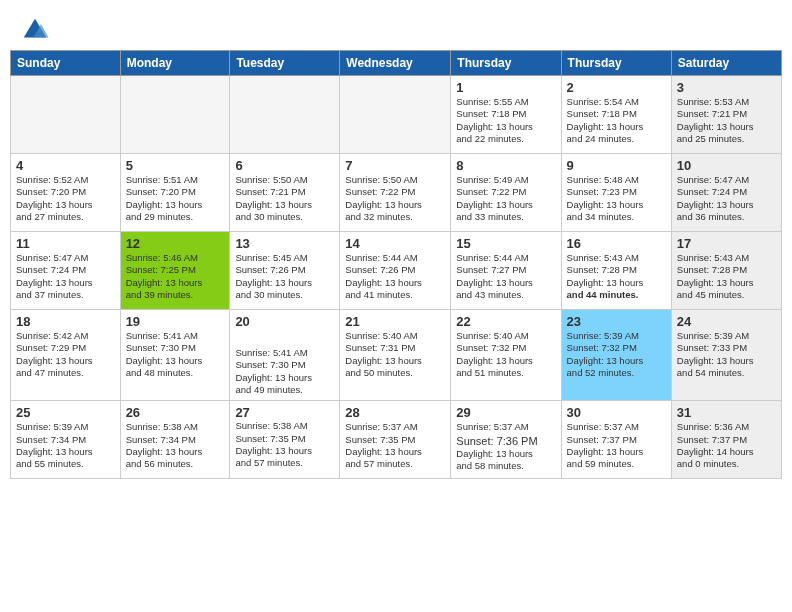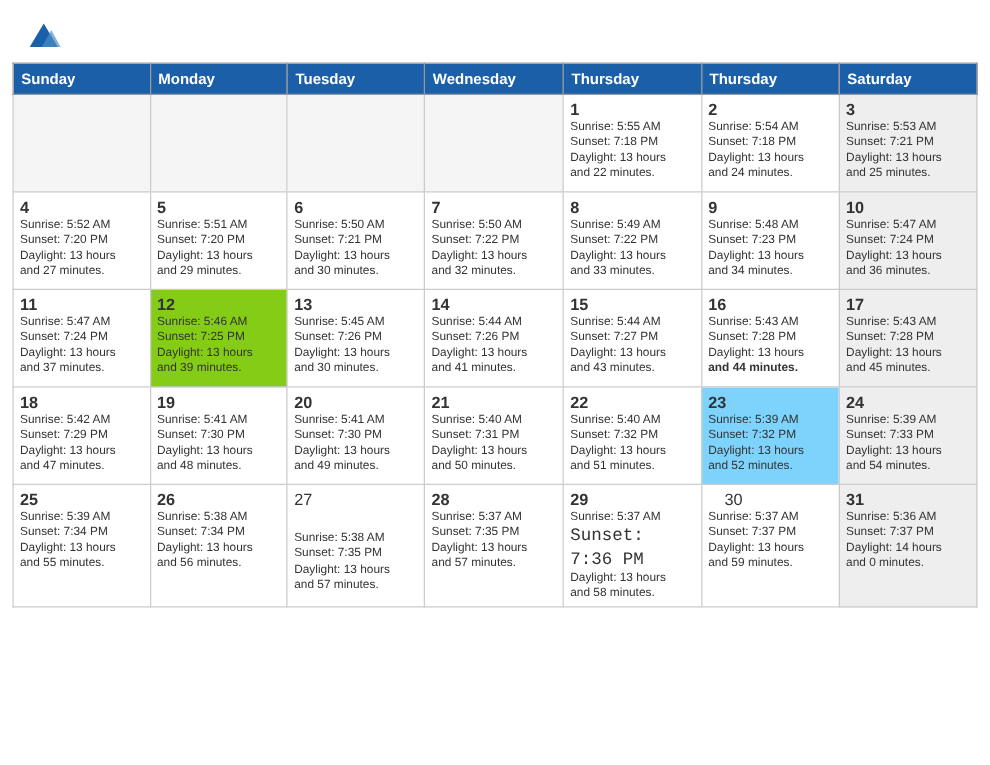--- a/index.html
+++ b/index.html
@@ -187,21 +187,21 @@
           <div style="font-size: 9.5px; line-height: 1.3; color: rgb(51, 51, 51);">and 47 minutes.</div>
         </td>
         <td style="vertical-align: top; border: 1px solid rgb(204, 204, 204); padding: 4px 5px; width: 113px; height: 78px; background: rgb(255, 255, 255); font-size: 9.5px; color: rgb(51, 51, 51);">
           <span style="font-size: 13px; font-weight: bold; color: rgb(51, 51, 51); display: block; margin-bottom: 1px;">19</span>
           <div style="font-size: 9.5px; line-height: 1.3; color: rgb(51, 51, 51);">Sunrise: 5:41 AM</div>
           <div style="font-size: 9.5px; line-height: 1.3; color: rgb(51, 51, 51);">Sunset: 7:30 PM</div>
           <div style="font-size: 9.5px; line-height: 1.3; color: rgb(51, 51, 51);">Daylight: 13 hours</div>
           <div style="font-size: 9.5px; line-height: 1.3; color: rgb(51, 51, 51);">and 48 minutes.</div>
         </td>
         <td style="vertical-align: top; border: 1px solid rgb(204, 204, 204); padding: 4px 5px; width: 113px; height: 78px; background: rgb(255, 255, 255); font-size: 9.5px; color: rgb(51, 51, 51);">
-          <span style="font-size: 13px; font-weight: bold; color: rgb(51, 51, 51); display: block; margin-bottom: 1px;">20</span>
+          <span style="font-size: 13px; font-weight: bold; color: rgb(51, 51, 51); display: block; margin-bottom: 18px;">20</span>
           <div style="font-size: 9.5px; line-height: 1.3; color: rgb(51, 51, 51);">Sunrise: 5:41 AM</div>
           <div style="font-size: 9.5px; line-height: 1.3; color: rgb(51, 51, 51);">Sunset: 7:30 PM</div>
           <div style="font-size: 9.5px; line-height: 1.3; color: rgb(51, 51, 51);">Daylight: 13 hours</div>
           <div style="font-size: 9.5px; line-height: 1.3; color: rgb(51, 51, 51);">and 49 minutes.</div>
         </td>
         <td style="vertical-align: top; border: 1px solid rgb(204, 204, 204); padding: 4px 5px; width: 113px; height: 78px; background: rgb(255, 255, 255); font-size: 9.5px; color: rgb(51, 51, 51);">
           <span style="font-size: 13px; font-weight: bold; color: rgb(51, 51, 51); display: block; margin-bottom: 1px;">21</span>
           <div style="font-size: 9.5px; line-height: 1.3; color: rgb(51, 51, 51);">Sunrise: 5:40 AM</div>
           <div style="font-size: 9.5px; line-height: 1.3; color: rgb(51, 51, 51);">Sunset: 7:31 PM</div>
           <div style="font-size: 9.5px; line-height: 1.3; color: rgb(51, 51, 51);">Daylight: 13 hours</div>
@@ -238,42 +238,42 @@
           <div style="font-size: 9.5px; line-height: 1.3; color: rgb(51, 51, 51);">and 55 minutes.</div>
         </td>
         <td style="vertical-align: top; border: 1px solid rgb(204, 204, 204); padding: 4px 5px; width: 113px; height: 78px; background: rgb(255, 255, 255); font-size: 9.5px; color: rgb(51, 51, 51);">
           <span style="font-size: 13px; font-weight: bold; color: rgb(51, 51, 51); display: block; margin-bottom: 1px;">26</span>
           <div style="font-size: 9.5px; line-height: 1.3; color: rgb(51, 51, 51);">Sunrise: 5:38 AM</div>
           <div style="font-size: 9.5px; line-height: 1.3; color: rgb(51, 51, 51);">Sunset: 7:34 PM</div>
           <div style="font-size: 9.5px; line-height: 1.3; color: rgb(51, 51, 51);">Daylight: 13 hours</div>
           <div style="font-size: 9.5px; line-height: 1.3; color: rgb(51, 51, 51);">and 56 minutes.</div>
         </td>
         <td style="vertical-align: top; border: 1px solid rgb(204, 204, 204); padding: 4px 5px; width: 113px; height: 78px; background: rgb(255, 255, 255); font-size: 9.5px; color: rgb(51, 51, 51);">
-          <span style="font-size: 13px; font-weight: normal; color: rgb(51, 51, 51); display: block; margin-bottom: 18px;">27</span>
+          <span style="font-size: 13px; font-weight: bold; color: rgb(51, 51, 51); display: block; margin-bottom: 0;">27</span>
           <div style="font-size: 9.5px; line-height: 1.3; color: rgb(51, 51, 51);">Sunrise: 5:38 AM</div>
           <div style="font-size: 9.5px; line-height: 1.3; color: rgb(51, 51, 51);">Sunset: 7:35 PM</div>
           <div style="font-size: 9.5px; line-height: 1.3; color: rgb(51, 51, 51);">Daylight: 13 hours</div>
           <div style="font-size: 9.5px; line-height: 1.3; color: rgb(51, 51, 51);">and 57 minutes.</div>
         </td>
         <td style="vertical-align: top; border: 1px solid rgb(204, 204, 204); padding: 4px 5px; width: 113px; height: 78px; background: rgb(255, 255, 255); font-size: 9.5px; color: rgb(51, 51, 51);">
           <span style="font-size: 13px; font-weight: bold; color: rgb(51, 51, 51); display: block; margin-bottom: 1px;">28</span>
           <div style="font-size: 9.5px; line-height: 1.3; color: rgb(51, 51, 51);">Sunrise: 5:37 AM</div>
           <div style="font-size: 9.5px; line-height: 1.3; color: rgb(51, 51, 51);">Sunset: 7:35 PM</div>
           <div style="font-size: 9.5px; line-height: 1.3; color: rgb(51, 51, 51);">Daylight: 13 hours</div>
           <div style="font-size: 9.5px; line-height: 1.3; color: rgb(51, 51, 51);">and 57 minutes.</div>
         </td>
         <td style="vertical-align: top; border: 1px solid rgb(204, 204, 204); padding: 4px 5px; width: 113px; height: 78px; background: rgb(255, 255, 255); font-size: 9.5px; color: rgb(51, 51, 51);">
           <span style="font-size: 13px; font-weight: bold; color: rgb(51, 51, 51); display: block; margin-bottom: 1px;">29</span>
           <div style="font-size: 9.5px; line-height: 1.3; color: rgb(51, 51, 51);">Sunrise: 5:37 AM</div>
-          <div style="font-size: 14px; line-height: 1.3; color: rgb(51, 51, 51); font-family: Liberation Mono, monospace;">Sunset: 7:36 PM</div>
+          <div style="font-size: 11px; line-height: 1.3; color: rgb(51, 51, 51);">Sunset: 7:36 PM</div>
           <div style="font-size: 9.5px; line-height: 1.3; color: rgb(51, 51, 51);">Daylight: 13 hours</div>
           <div style="font-size: 9.5px; line-height: 1.3; color: rgb(51, 51, 51);">and 58 minutes.</div>
         </td>
         <td style="vertical-align: top; border: 1px solid rgb(204, 204, 204); padding: 4px 5px; width: 113px; height: 78px; background: rgb(255, 255, 255); font-size: 9.5px; color: rgb(51, 51, 51);">
-          <span style="font-size: 13px; font-weight: normal; color: rgb(51, 51, 51); display: block; margin-bottom: 1px; margin-left: 13px;">30</span>
+          <span style="font-size: 13px; font-weight: bold; color: rgb(51, 51, 51); display: block; margin-bottom: 1px;">30</span>
           <div style="font-size: 9.5px; line-height: 1.3; color: rgb(51, 51, 51);">Sunrise: 5:37 AM</div>
           <div style="font-size: 9.5px; line-height: 1.3; color: rgb(51, 51, 51);">Sunset: 7:37 PM</div>
           <div style="font-size: 9.5px; line-height: 1.3; color: rgb(51, 51, 51);">Daylight: 13 hours</div>
           <div style="font-size: 9.5px; line-height: 1.3; color: rgb(51, 51, 51);">and 59 minutes.</div>
         </td>
         <td style="vertical-align: top; border: 1px solid rgb(204, 204, 204); padding: 4px 5px; width: 113px; height: 78px; background: rgb(238, 238, 238); font-size: 9.5px; color: rgb(51, 51, 51);">
           <span style="font-size: 13px; font-weight: bold; color: rgb(51, 51, 51); display: block; margin-bottom: 1px;">31</span>
           <div style="font-size: 9.5px; line-height: 1.3; color: rgb(51, 51, 51);">Sunrise: 5:36 AM</div>
           <div style="font-size: 9.5px; line-height: 1.3; color: rgb(51, 51, 51);">Sunset: 7:37 PM</div>
           <div style="font-size: 9.5px; line-height: 1.3; color: rgb(51, 51, 51);">Daylight: 14 hours</div>

